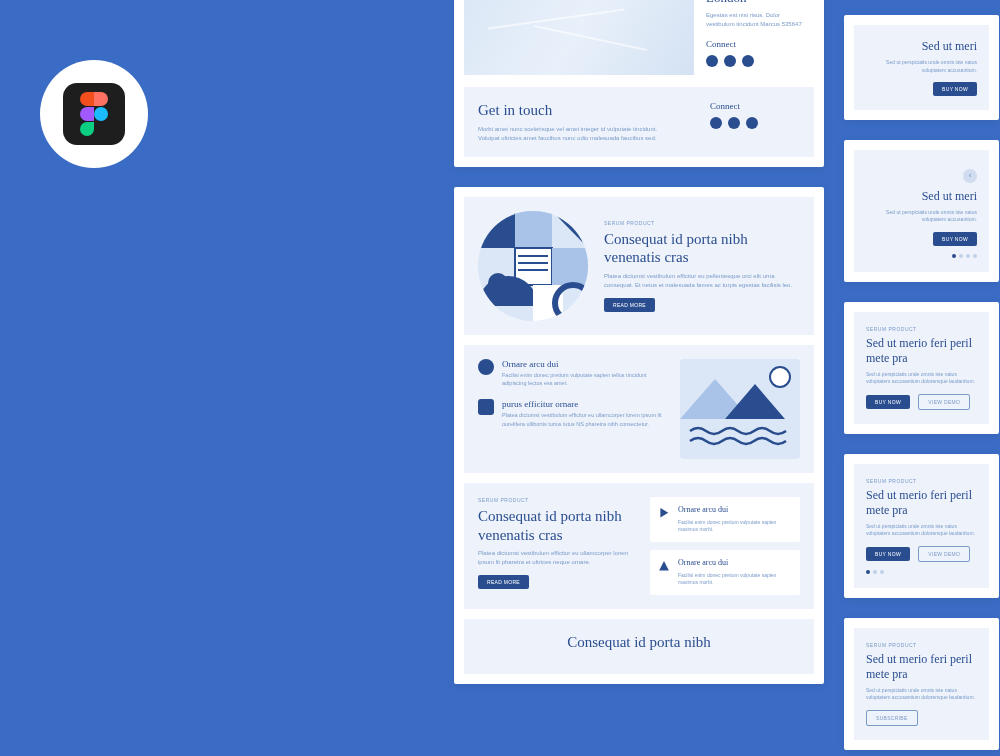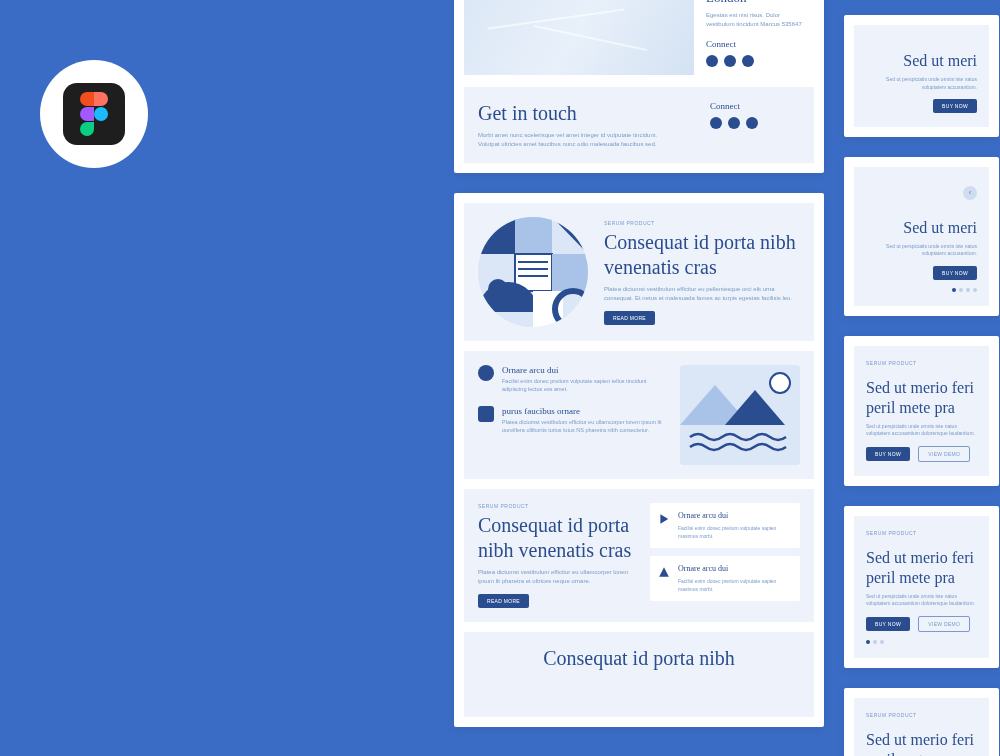--- a/index.html
+++ b/index.html
@@ -41,21 +41,21 @@
   .col-a{left:0;width:370px;}
   .col-b{left:390px;width:155px;}
   .panel{
     background:#fff;border-radius:2px;padding:0;
     box-shadow:0 2px 8px rgba(0,0,0,.08);
     color:#2a4d8f;
   }
   .panel-inner{background:#eef3fb;margin:10px;padding:14px;}
   .panel-inner.white{background:#fff;}
   .heading{font-family:Georgia,serif;font-size:13px;color:#2a4d8f;font-weight:400;}
-  .heading.big{font-size:20px;line-height:1.25;}
+  .heading.big{font-size:15px;line-height:1.25;}
   .eyebrow{font-size:5px;letter-spacing:.5px;color:#7a9ac9;text-transform:uppercase;margin-bottom:4px;}
   .body{font-size:6px;line-height:1.5;color:#7a9ac9;margin-top:5px;}
   .btn{
     display:inline-block;margin-top:8px;background:#2a4d8f;color:#fff;
     font-size:5px;padding:4px 9px;border-radius:2px;letter-spacing:.3px;
   }
   .btn.ghost{background:transparent;border:1px solid #7a9ac9;color:#7a9ac9;margin-left:4px;}
   .split{display:flex;gap:16px;align-items:center;}
   .geo-circle{
     width:110px;height:110px;border-radius:50%;flex:none;overflow:hidden;
@@ -71,21 +71,21 @@
   }
   .mini-item{display:flex;gap:8px;margin-bottom:12px;}
   .mini-icon{width:16px;height:16px;border-radius:3px;background:#2a4d8f;flex:none;}
   .mini-item .heading{font-size:9px;}
   .mini-item .body{font-size:5.5px;margin-top:2px;}
   .card-grid{display:flex;flex-direction:column;gap:8px;}
   .mini-card{background:#fff;padding:8px;display:flex;gap:8px;border-radius:2px;}
   
   .col-b .panel-inner{padding:14px 12px;}
   .col-b .heading{font-size:11px;}
-  .col-b .heading.big{font-size:16px;margin-top:12px;}
+  .col-b .heading.big{font-size:12px;}
   .col-b .body{font-size:5px;}
   .carousel-arrow{
     width:14px;height:14px;border-radius:50%;background:#d0ddf0;
     display:inline-flex;align-items:center;justify-content:center;
     font-size:8px;color:#6b8cc0;margin-bottom:6px;
   }
   .dots{display:flex;gap:3px;margin-top:8px;}
   .dots span{width:4px;height:4px;border-radius:50%;background:#c0d0e8;}
   .dots span.on{background:#2a4d8f;}
   
@@ -190,21 +190,21 @@
             <div class="mini-item">
               <div class="mini-icon" style="border-radius:50%;"></div>
               <div>
                 <div class="heading">Ornare arcu dui</div>
                 <div class="body">Facilisi enim donec pretium vulputate sapien tellus tincidunt adipiscing lectus ess amet.</div>
               </div>
             </div>
             <div class="mini-item">
               <div class="mini-icon"></div>
               <div>
-                <div class="heading">purus faucibus ornare</div>
+                <div class="heading">purus efficitur ornare</div>
                 <div class="body">Platea dictumst vestibulum efficitur eu ullamcorper lorem ipsum lit ourelifera ullibortis turius lutus NS pharetra nibh consectetur.</div>
               </div>
             </div>
           </div>
           <div class="geo-square">
             <svg viewBox="0 0 120 100" width="120" height="100">
               <rect width="120" height="100" fill="#dbe7f6"></rect>
               <polygon points="0,60 35,20 70,60" fill="#a9c3e8"></polygon>
               <polygon points="45,60 75,25 105,60" fill="#2a4d8f"></polygon>
               <circle cx="100" cy="18" r="10" fill="#fff" stroke="#2a4d8f" stroke-width="2"></circle>
@@ -235,21 +235,21 @@
               <div class="mini-icon" style="background:#2a4d8f;clip-path:polygon(50% 10%,90% 90%,10% 90%);width:12px;height:12px;margin-top:2px;"></div>
               <div>
                 <div class="heading" style="font-size:8px;">Ornare arcu dui</div>
                 <div class="body" style="font-size:5px;">Facilisi enim donec pretium vulputate sapien maximus morbi.</div>
               </div>
             </div>
           </div>
         </div>
       </div>
 
-      <div class="panel-inner" style="text-align:center;padding-bottom:46px;">
+      <div class="panel-inner" style="text-align:center;padding-bottom:22px;">
         <div class="heading big">Consequat id porta nibh</div>
       </div>
 
     </div>
   </div>
 
   <div class="col col-b">
 
     <div class="panel" style="margin-top:25px;">
       <div class="panel-inner" style="text-align:right;">

